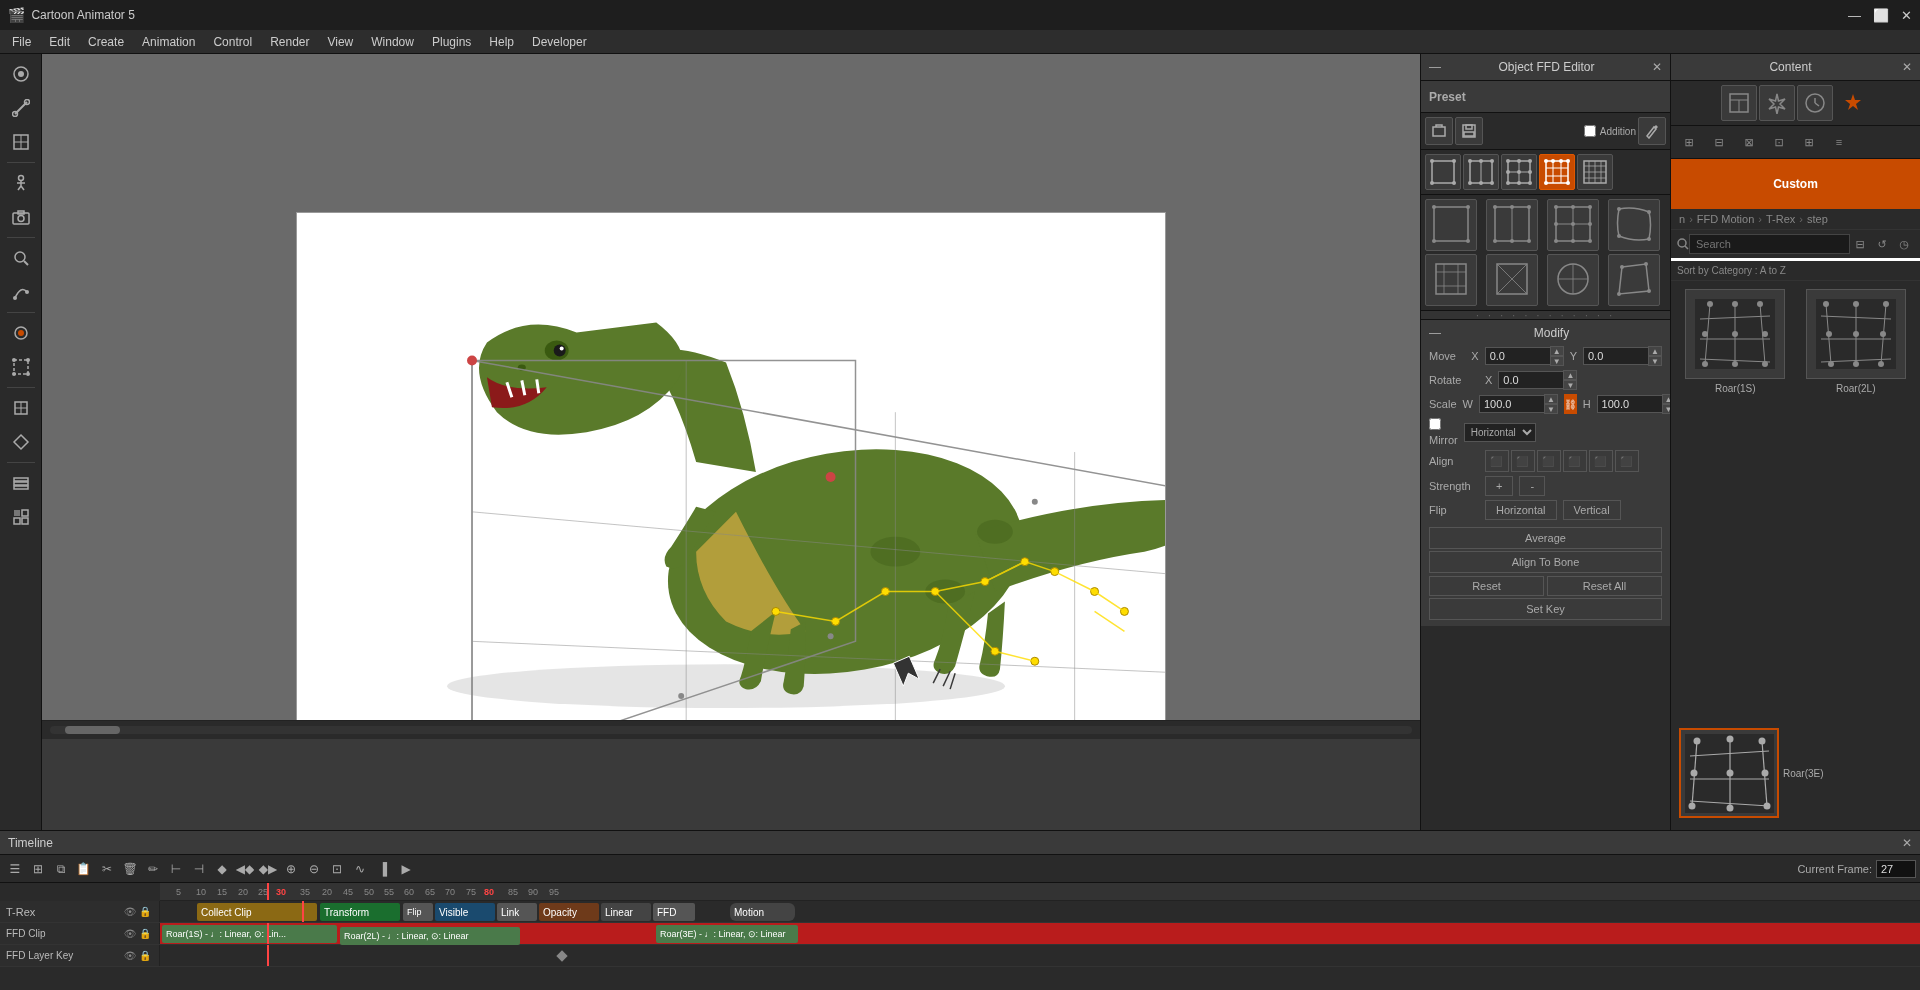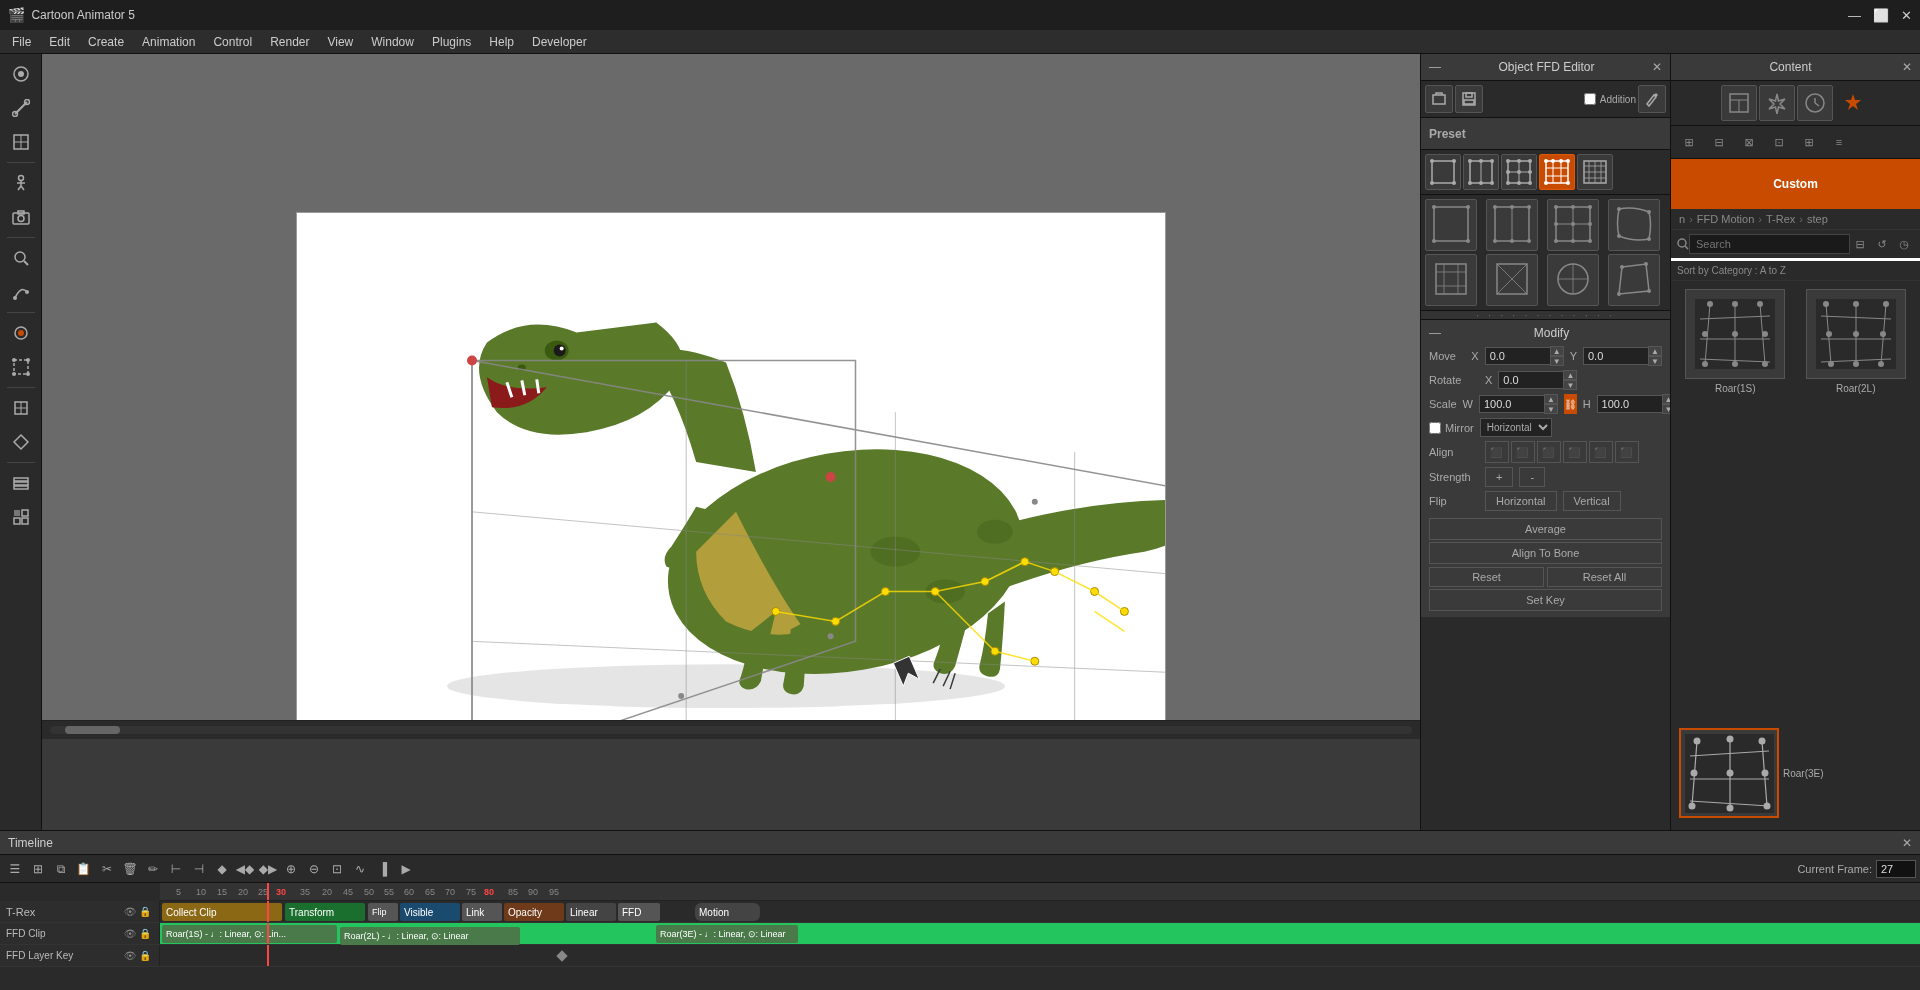--- a/index.html
+++ b/index.html
@@ -51,21 +51,21 @@
     .ffd-row { display: flex; align-items: center; gap: 6px; margin-bottom: 4px; }
     .ffd-label { color: #aaa; font-size: 11px; width: 50px; }
     .ffd-spinbox { display: flex; align-items: center; }
     .ffd-spinbox input { background: #222; border: 1px solid #555; color: #ddd; padding: 2px 4px; font-size: 11px; width: 65px; border-right: none; }
     .ffd-spinbox .spin-btns { display: flex; flex-direction: column; }
     .ffd-spinbox .spin-btns button { width: 14px; height: 10px; background: #444; border: 1px solid #555; color: #aaa; font-size: 8px; cursor: pointer; padding: 0; display: flex; align-items: center; justify-content: center; }
     .ffd-align-btns { display: flex; gap: 2px; }
     .ffd-align-btn { width: 24px; height: 22px; background: #3a3a3a; border: 1px solid #555; color: #aaa; font-size: 10px; cursor: pointer; display: flex; align-items: center; justify-content: center; }
     .ffd-action-btn { background: #3a3a3a; border: 1px solid #555; color: #aaa; padding: 3px 10px; cursor: pointer; font-size: 11px; }
     .ffd-full-btn { width: 100%; background: #3a3a3a; border: 1px solid #555; color: #aaa; padding: 4px; cursor: pointer; font-size: 11px; margin-top: 3px; }
-    .checkbox-row { display: flex; align-items: flex-end; gap: 4px; }
+    .checkbox-row { display: flex; align-items: flex-start; gap: 4px; flex-direction: column; }
     .checkbox-row input[type=checkbox] { width: 12px; height: 12px; }
     .mirror-select { background: #222; border: 1px solid #555; color: #aaa; font-size: 10px; padding: 2px; }
     .link-btn { width: 20px; height: 20px; background: #c84b00; border: none; color: white; font-size: 10px; cursor: pointer; display: flex; align-items: center; justify-content: center; }
 
     
     #content-panel { width: 250px; background: #2a2a2a; border-left: 1px solid #111; display: flex; flex-direction: column; }
     #content-header { background: #3a3a3a; padding: 6px 8px; display: flex; align-items: center; justify-content: space-between; border-bottom: 1px solid #111; }
     #content-icon-row { display: flex; border-bottom: 1px solid #111; background: #2a2a2a; padding: 4px; gap: 2px; justify-content: center; }
     .content-icon-btn { width: 36px; height: 36px; background: #3a3a3a; border: 1px solid #555; border-radius: 2px; display: flex; align-items: center; justify-content: center; cursor: pointer; color: #aaa; font-size: 14px; }
     .content-icon-btn.active { background: transparent; border-color: transparent; color: #c84b00; }
@@ -353,20 +353,24 @@
 
   <div id="right-panels">
 
     <div id="ffd-panel">
       <div id="ffd-header">
         <span style="cursor:pointer; color:#aaa;">—</span>
         <span style="flex:1; text-align:center; color:#ccc; font-size:12px;">Object FFD Editor</span>
         <span style="cursor:pointer; color:#aaa;">✕</span>
       </div>
 
+      <div id="ffd-preset-bar">
+        <span style="color:#aaa; font-size:12px; font-weight:bold;">Preset</span>
+      </div>
+
       <div style="display:flex; align-items:center; padding:4px; gap:2px; background:#2a2a2a; border-bottom:1px solid #111;">
         <button class="ffd-icon-btn" style="width:28px;height:28px;">
           <svg width="16" height="16" viewBox="0 0 16 16">
               <rect x="2" y="4" width="12" height="9" fill="none" stroke="#aaa" stroke-width="1.5"></rect>
               <path d="M5 4 L5 2 L11 2 L11 4" fill="none" stroke="#aaa" stroke-width="1.5"></path>
             </svg>
         </button>
         <button class="ffd-icon-btn" style="width:28px;height:28px;">
           <svg width="16" height="16" viewBox="0 0 16 16">
               <rect x="2" y="2" width="12" height="12" fill="none" stroke="#aaa" stroke-width="1.5"></rect>
@@ -378,24 +382,20 @@
         <label style="display:flex; align-items:center; gap:4px; color:#aaa; font-size:10px;">
           <input type="checkbox" style="width: 12px; height: 12px;">
           <span>Addition</span>
         </label>
         <button class="ffd-icon-btn" style="width:28px;height:28px;">
           <svg width="16" height="16" viewBox="0 0 16 16">
               <path d="M3 13 L10 4 L12 6 L5 15 Z" fill="none" stroke="#aaa" stroke-width="1.5"></path>
               <path d="M10 4 L12 2 L14 4 L12 6 Z" fill="#aaa"></path>
             </svg>
         </button>
-      </div>
-
-      <div id="ffd-preset-bar">
-        <span style="color:#aaa; font-size:12px; font-weight:bold;">Preset</span>
       </div>
 
       <div style="display:flex; padding:4px; gap:2px; background:#2a2a2a; border-bottom:1px solid #111; flex-wrap:wrap;">
         <button class="ffd-icon-btn">
           <svg width="28" height="28" viewBox="0 0 28 28">
               <rect x="3" y="3" width="22" height="22" fill="none" stroke="#aaa" stroke-width="1.5"></rect>
               <circle cx="3" cy="3" r="2" fill="#aaa"></circle>
               <circle cx="25" cy="3" r="2" fill="#aaa"></circle>
               <circle cx="3" cy="25" r="2" fill="#aaa"></circle>
               <circle cx="25" cy="25" r="2" fill="#aaa"></circle>
@@ -882,21 +882,21 @@
     <div id="timeline-tracks" style="flex:1;overflow-y:auto;">
 
       <div class="track-row">
         <div class="track-label">
           <span style="color:#bbb;font-size:11px;">T-Rex</span>
           <div class="track-icons">
             <button class="track-icon">👁</button>
             <button class="track-icon">🔒</button>
           </div>
         </div>
-        <div class="track-content" style="position:relative;flex:1;background:#2a2a2a;">
+        <div class="track-content" style="position:relative;flex:1;background:#2a2a2a;margin-left:35px;">
 
           <div style="position:absolute;left:107px;top:0;bottom:0;width:2px;background:#ff4444;z-index:10;"></div>
 
           <div class="track-segment seg-collect">Collect Clip</div>
           <div class="track-segment seg-transform">Transform</div>
           <div class="track-segment seg-flip" style="left:208px;width:30px;font-size:9px;">Flip</div>
           <div class="track-segment seg-visible" style="left:240px;width:60px;background:#1a4a6e;">Visible</div>
           <div class="track-segment seg-link" style="left:302px;width:40px;background:#555;">Link</div>
           <div class="track-segment seg-opacity" style="left:344px;width:60px;background:#6e3a1a;">Opacity</div>
           <div class="track-segment seg-spring" style="left:406px;width:50px;background:#444;">Linear</div>
@@ -906,21 +906,21 @@
       </div>
 
       <div class="track-row">
         <div class="track-label">
           <span style="color:#bbb;font-size:10px;">FFD Clip</span>
           <div class="track-icons">
             <button class="track-icon">👁</button>
             <button class="track-icon">🔒</button>
           </div>
         </div>
-        <div class="track-content" style="position:relative;flex:1;background:#22c55e;">
+        <div class="track-content" style="position:relative;flex:1;background:#b91c1c;">
           <div style="position:absolute;left:107px;top:0;bottom:0;width:2px;background:#ff4444;z-index:10;"></div>
           <div class="track-segment" style="left:2px;width:175px;background:#4a7a4a;height:18px;top:2px;font-size:9px;">Roar(1S) - ♩: Linear, ⊙: Lin...</div>
           <div class="track-segment" style="left:180px;width:180px;background:#4a7a4a;height:18px;top:4px;font-size:9px;">Roar(2L) - ♩: Linear, ⊙: Linear</div>
           <div class="track-segment" style="left:496px;width:142px;background:#4a7a4a;height:18px;top:2px;font-size:9px;">Roar(3E) - ♩: Linear, ⊙: Linear</div>
         </div>
       </div>
 
       <div class="track-row">
         <div class="track-label">
           <span style="color:#bbb;font-size:10px;">FFD Layer Key</span>

